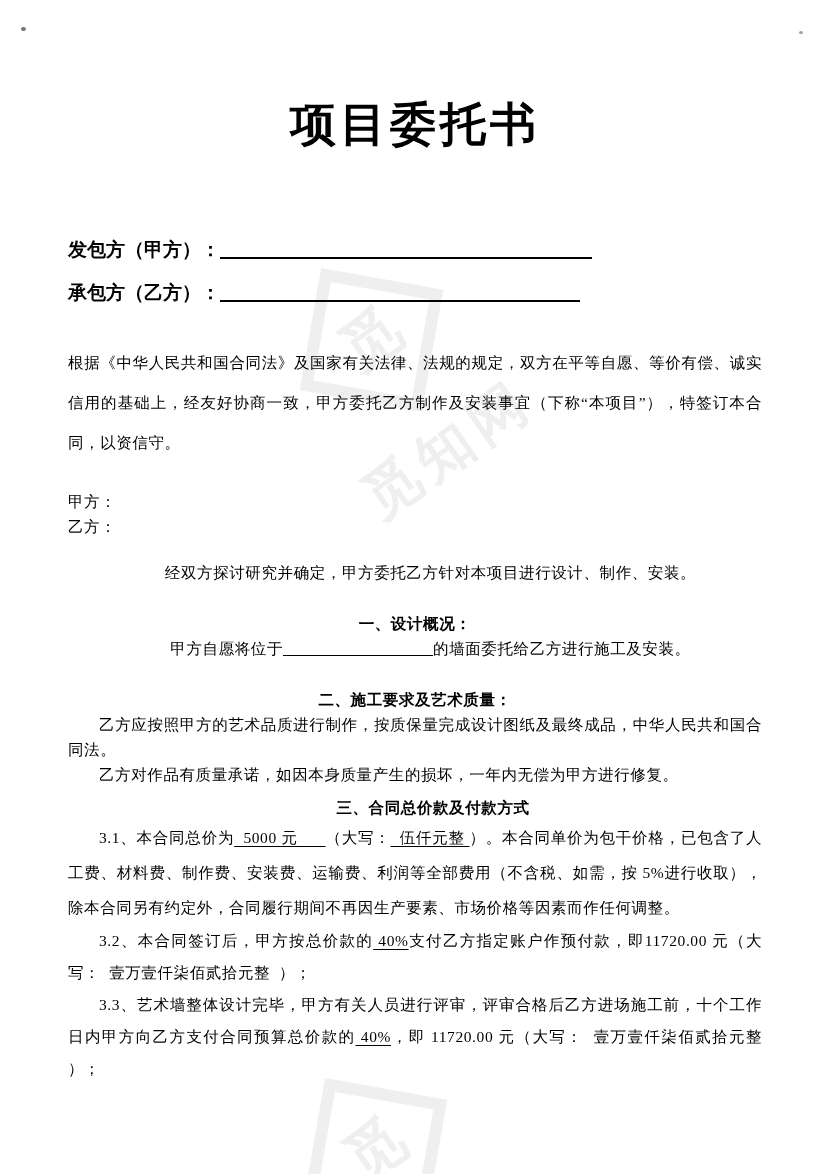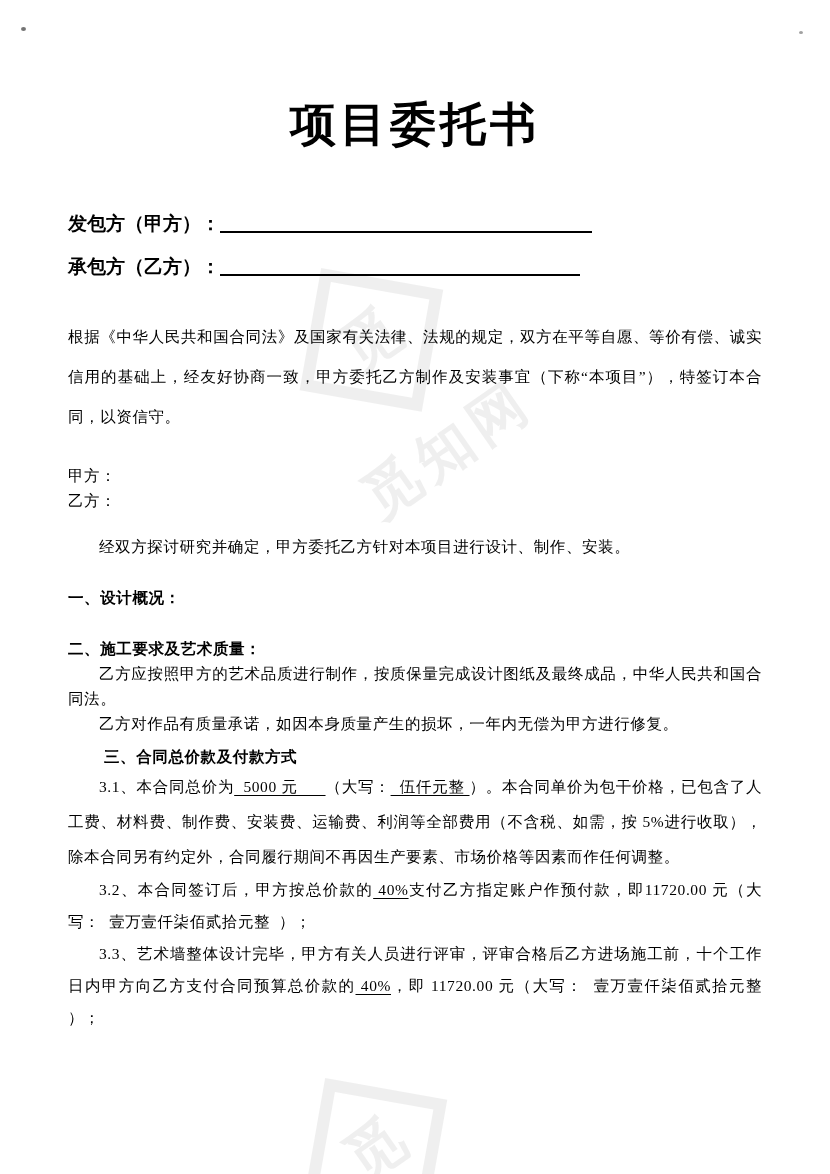--- a/index.html
+++ b/index.html
@@ -18,29 +18,29 @@
     margin: 0;
     padding-top: 97px;
     text-align: center;
     font-size: 46px;
     font-weight: bold;
     letter-spacing: 4px;
     line-height: 1.2;
   }
 
   .party-line { font-size: 19px; font-weight: bold; line-height: 28px; white-space: nowrap; }
-  .party-a { margin-top: 58px; }
+  .party-a { margin-top: 84px; }
   .party-b { margin-top: 15px; }
 
   .blank { display: inline-block; border-bottom: 2px solid #000; height: 1em; vertical-align: -3px; }
   .blank-a { width: 372px; }
   .blank-b { width: 360px; }
   .blank-loc { width: 150px; border-bottom-width: 1px; vertical-align: -2px; }
 
-  p { margin: 0; }
+  p { margin: 0; text-align: center; }
   .bodytext { font-size: 15.5px; line-height: 25px; letter-spacing: 0.6px; }
   .justify { text-align: justify; }
   .indent { text-indent: 2em; }
 
   .intro { margin-top: 36px; font-size: 15.5px; line-height: 40px; letter-spacing: 0.6px; text-align: justify; }
 
   .short-parties { margin-top: 26px; font-size: 15.5px; line-height: 25px; letter-spacing: 0.6px; }
 
   .confirm { margin-top: 21px; }
 
@@ -115,20 +115,21 @@
     <p class="intro">根据《中华人民共和国合同法》及国家有关法律、法规的规定，双方在平等自愿、等价有偿、诚实信用的基础上，经友好协商一致，甲方委托乙方制作及安装事宜（下称“本项目”），特签订本合同，以资信守。</p>
 
     <div class="short-parties">
       <div>甲方：</div>
       <div>乙方：</div>
     </div>
 
     <p class="bodytext indent confirm">经双方探讨研究并确定，甲方委托乙方针对本项目进行设计、制作、安装。</p>
 
     <p class="heading">一、设计概况：</p>
+    <p class="bodytext indent"><span>甲方自愿将位于</span><span class="blank blank-loc"></span><span>的墙面委托给乙方进行施工及安装。</span></p>
 
     <p class="heading">二、施工要求及艺术质量：</p>
     <p class="bodytext indent justify">乙方应按照甲方的艺术品质进行制作，按质保量完成设计图纸及最终成品，中华人民共和国合同法。</p>
     <p class="bodytext indent justify">乙方对作品有质量承诺，如因本身质量产生的损坏，一年内无偿为甲方进行修复。</p>
 
     <p class="heading s3">三、合同总价款及付款方式</p>
 
     <p class="bodytext indent justify wide"><span class="pre">3.1、本合同总价为</span><span class="pre u">  5000 元      </span><span class="pre">（大写：</span><span class="pre u">  伍仟元整 </span><span class="pre">）。本合同单价为包干价格，已包含了人工费、材料费、制作费、安装费、运输费、利润等全部费用（不含税、如需，按 5%进行收取），除本合同另有约定外，合同履行期间不再因生产要素、市场价格等因素而作任何调整。</span></p>
 
     <p class="bodytext indent justify wide2"><span class="pre">3.2、本合同签订后，甲方按总价款的</span><span class="pre u"> 40%</span><span class="pre">支付乙方指定账户作预付款，即11720.00 元（大写：  壹万壹仟柒佰贰拾元整  ）；</span></p>

